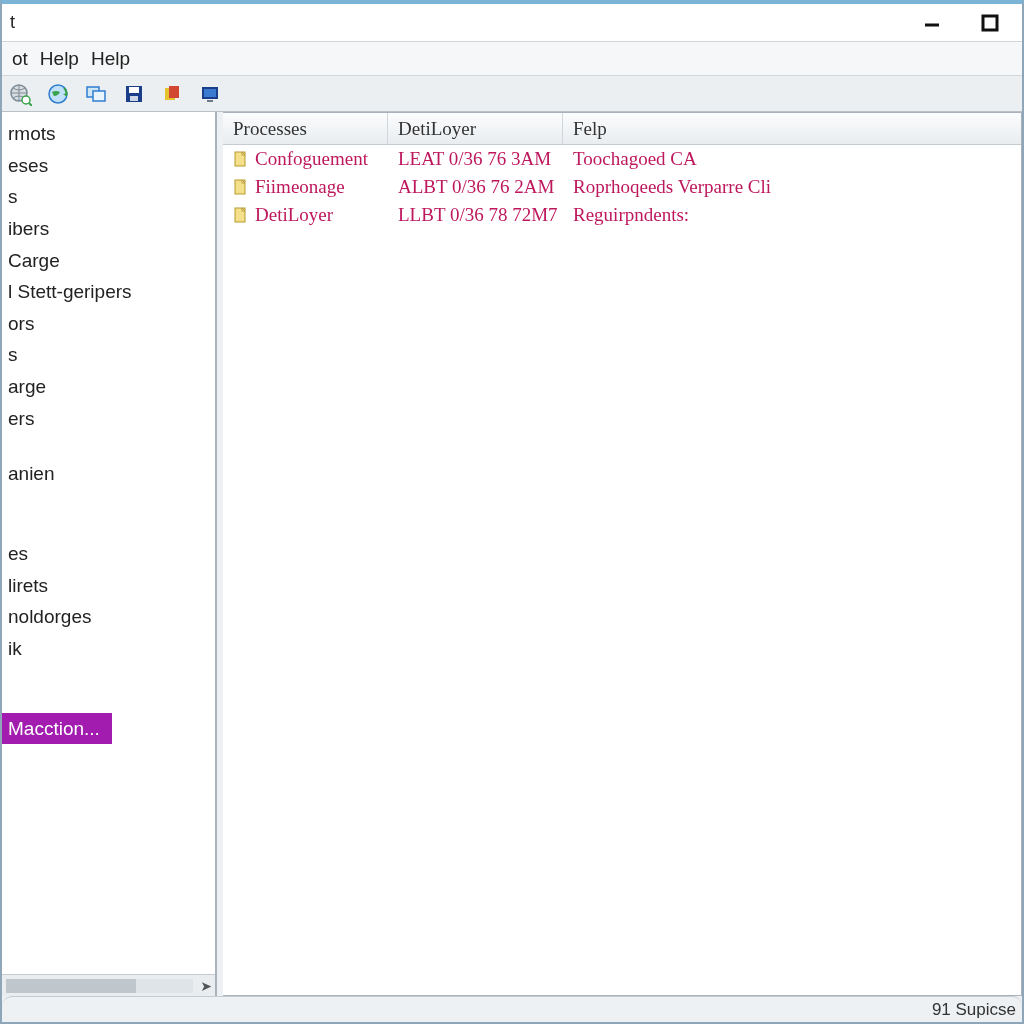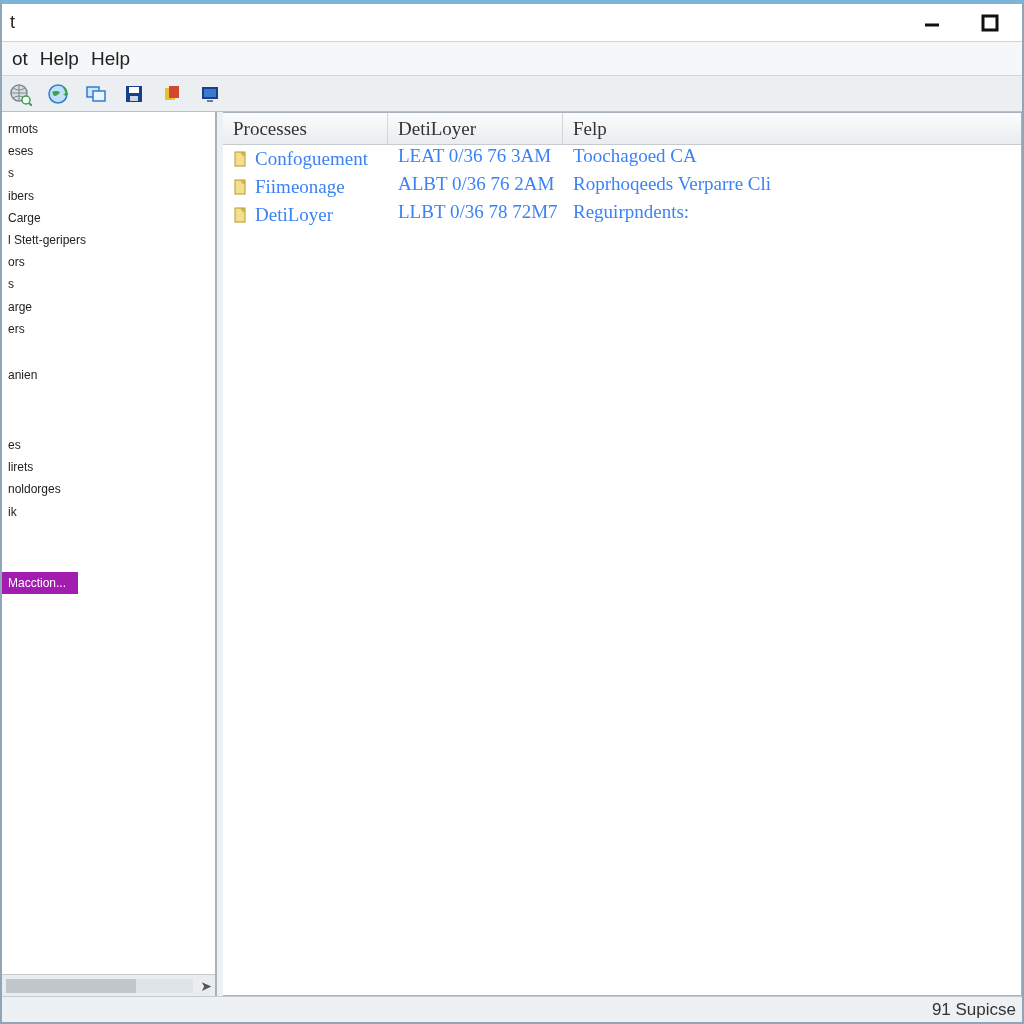--- a/index.html
+++ b/index.html
@@ -10,41 +10,41 @@
 .titlebar-controls { display: flex; gap: 18px; padding-right: 6px; }
 .win-btn { width: 40px; height: 26px; display: flex; align-items: center; justify-content: center; cursor: pointer; }
 .win-btn svg { display: block; }
 .menubar { height: 34px; background: #f6f7f8; display: flex; align-items: center; padding-left: 4px; border-bottom: 1px solid #d0d6db; font-size: 19px; color: #222; }
 .menuitem { padding: 2px 6px; cursor: pointer; }
 .toolbar { height: 36px; background: #eceff1; display: flex; align-items: center; gap: 6px; padding: 2px 2px; border-bottom: 1px solid #b9c1c7; }
 .tool { width: 32px; height: 30px; display: flex; align-items: center; justify-content: center; border: 1px solid transparent; cursor: pointer; }
 .body { flex: 1; display: flex; min-height: 0; }
 .sidebar { width: 215px; background: #fff; border-right: 2px solid #a9b2ba; display: flex; flex-direction: column; position: relative; }
 .tree { flex: 1; overflow: hidden; padding-top: 6px; }
-.tree-item { padding: 3px 6px 3px 6px; color: #222; font-size: 12px; white-space: nowrap; cursor: pointer; line-height: 1.35; }
+.tree-item { padding: 3px 6px 3px 6px; color: #222; font-size: 19px; white-space: nowrap; cursor: pointer; line-height: 1.35; }
 .tree-item.blank { height: 24px; }
 .tree-item.selected { background: #a21caf; color: #fff; padding-right: 12px; display: inline-block; }
 .sidebar-scroll { height: 22px; background: #e9edf0; border-top: 1px solid #c4cbd1; display: flex; align-items: center; }
 .sidebar-scroll .track { flex: 1; height: 14px; background: #dfe4e8; margin: 0 4px; position: relative; }
 .sidebar-scroll .thumb { position: absolute; left: 0; top: 0; width: 130px; height: 14px; background: #bfc6cc; }
 .sidebar-scroll .arrow { width: 18px; text-align: center; color: #555; cursor: pointer; font-size: 14px; }
 .main { flex: 1; background: #fff; border: 1px solid #a9b2ba; border-left: none; display: flex; flex-direction: column; font-family: Liberation Serif, serif; }
 .list-header { height: 32px; background: linear-gradient(#fbfcfd,#e9edf0); border-bottom: 1px solid #c4cbd1; display: flex; align-items: center; font-size: 19px; color: #333; }
 .col { padding: 0 10px; border-right: 1px solid #d0d6db; height: 100%; display: flex; align-items: center; }
 .col.c1 { width: 165px; }
 .col.c2 { width: 175px; }
 .col.c3 { flex: 1; border-right: none; }
 .rows { flex: 1; overflow: auto; }
-.row { display: flex; height: 28px; font-size: 19px; color: #3b82f6; }
+.row { display: flex; align-items: center; height: 28px; font-size: 19px; color: #be185d; }
 .row .cell { padding: 0 10px; white-space: nowrap; overflow: hidden; }
 .row .cell.c1 { width: 165px; display: flex; align-items: center; gap: 6px; }
 .row .cell.c2 { width: 175px; }
 .row .cell.c3 { flex: 1; }
 .file-ico { width: 16px; height: 16px; flex-shrink: 0; }
-.statusbar { height: 26px; background: #eef1f3; border-top: 1px solid #c4cbd1; display: flex; justify-content: flex-end; align-items: center; padding-right: 6px; font-size: 17px; color: #333; }
+.statusbar { height: 26px; background: #eef1f3; border-top: 1px solid #c4cbd1; display: flex; justify-content: flex-end; align-items: center; padding-right: 6px; font-size: 17px; color: #333; border-radius: 10px; }
 .splitter { width: 6px; background: #eef1f3; cursor: ew-resize; }
 </style>
 </head>
 <body>
 
 <div class="window">
 
   <div class="titlebar">
     <div class="titlebar-left">t</div>
     <div class="titlebar-controls">

